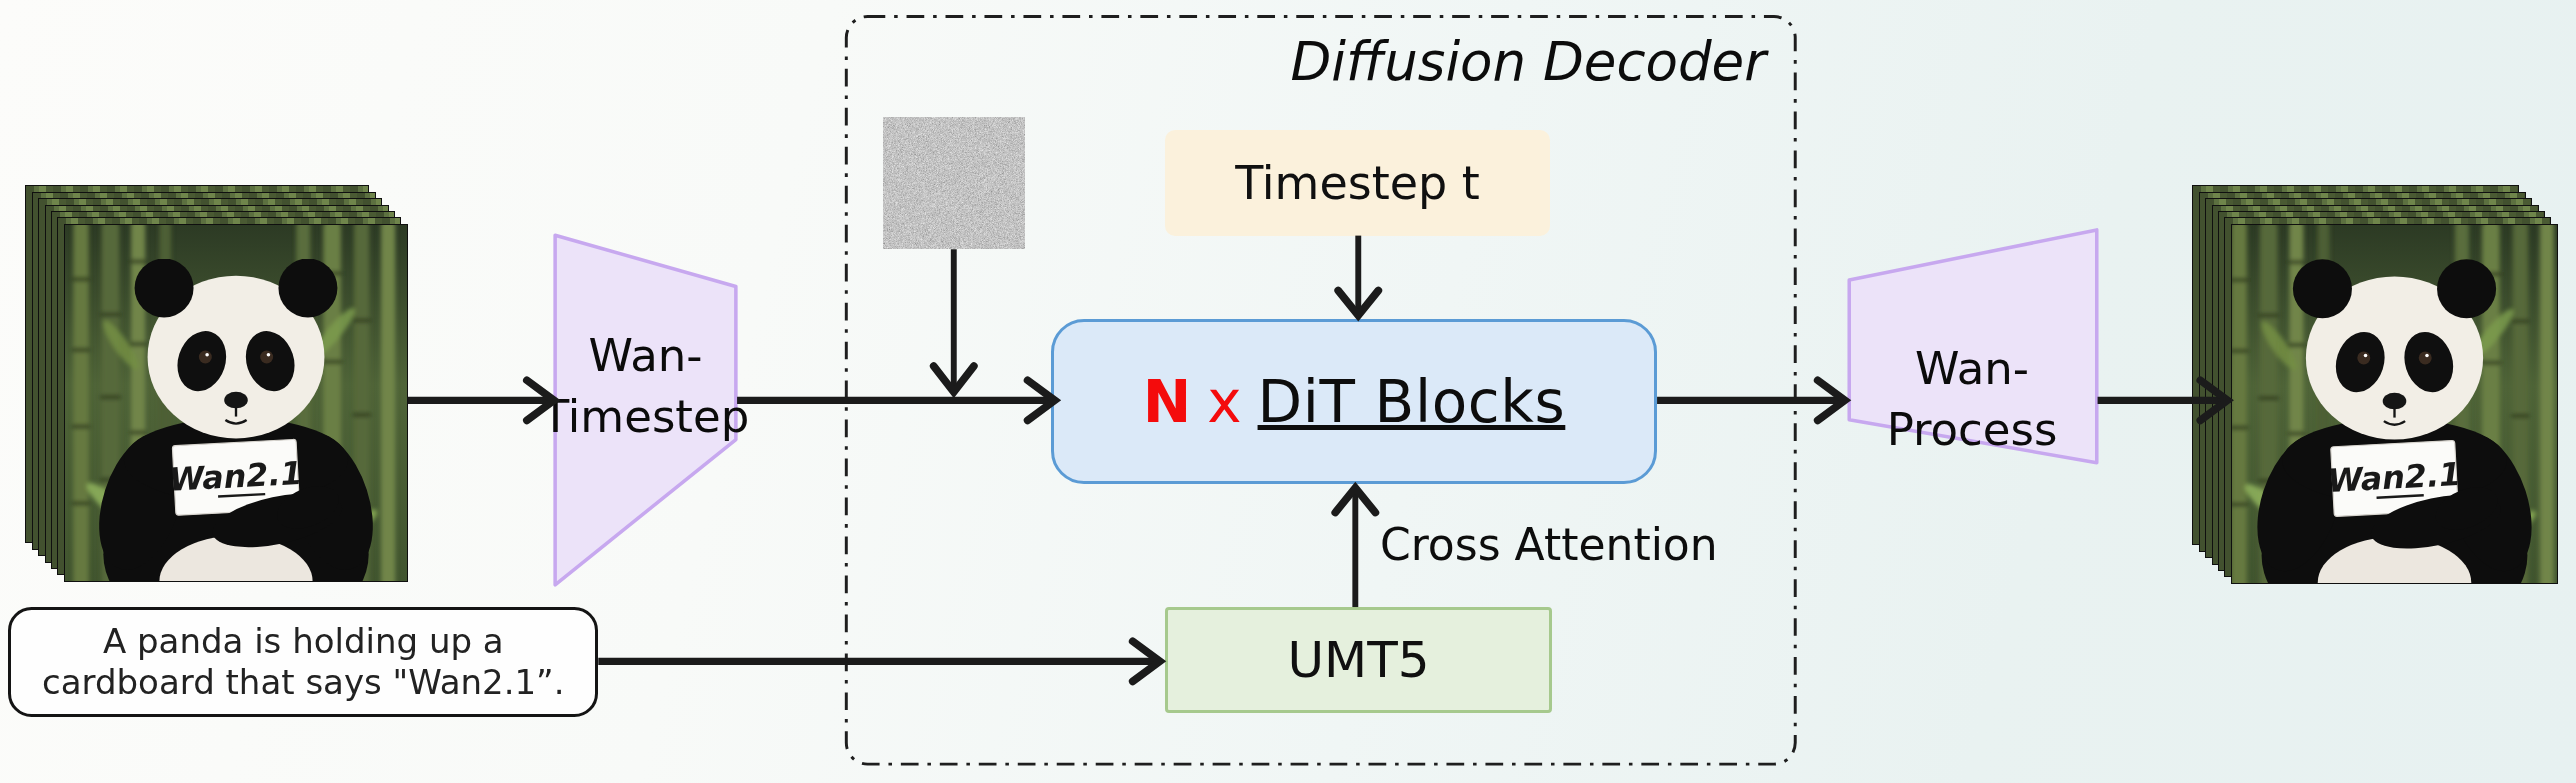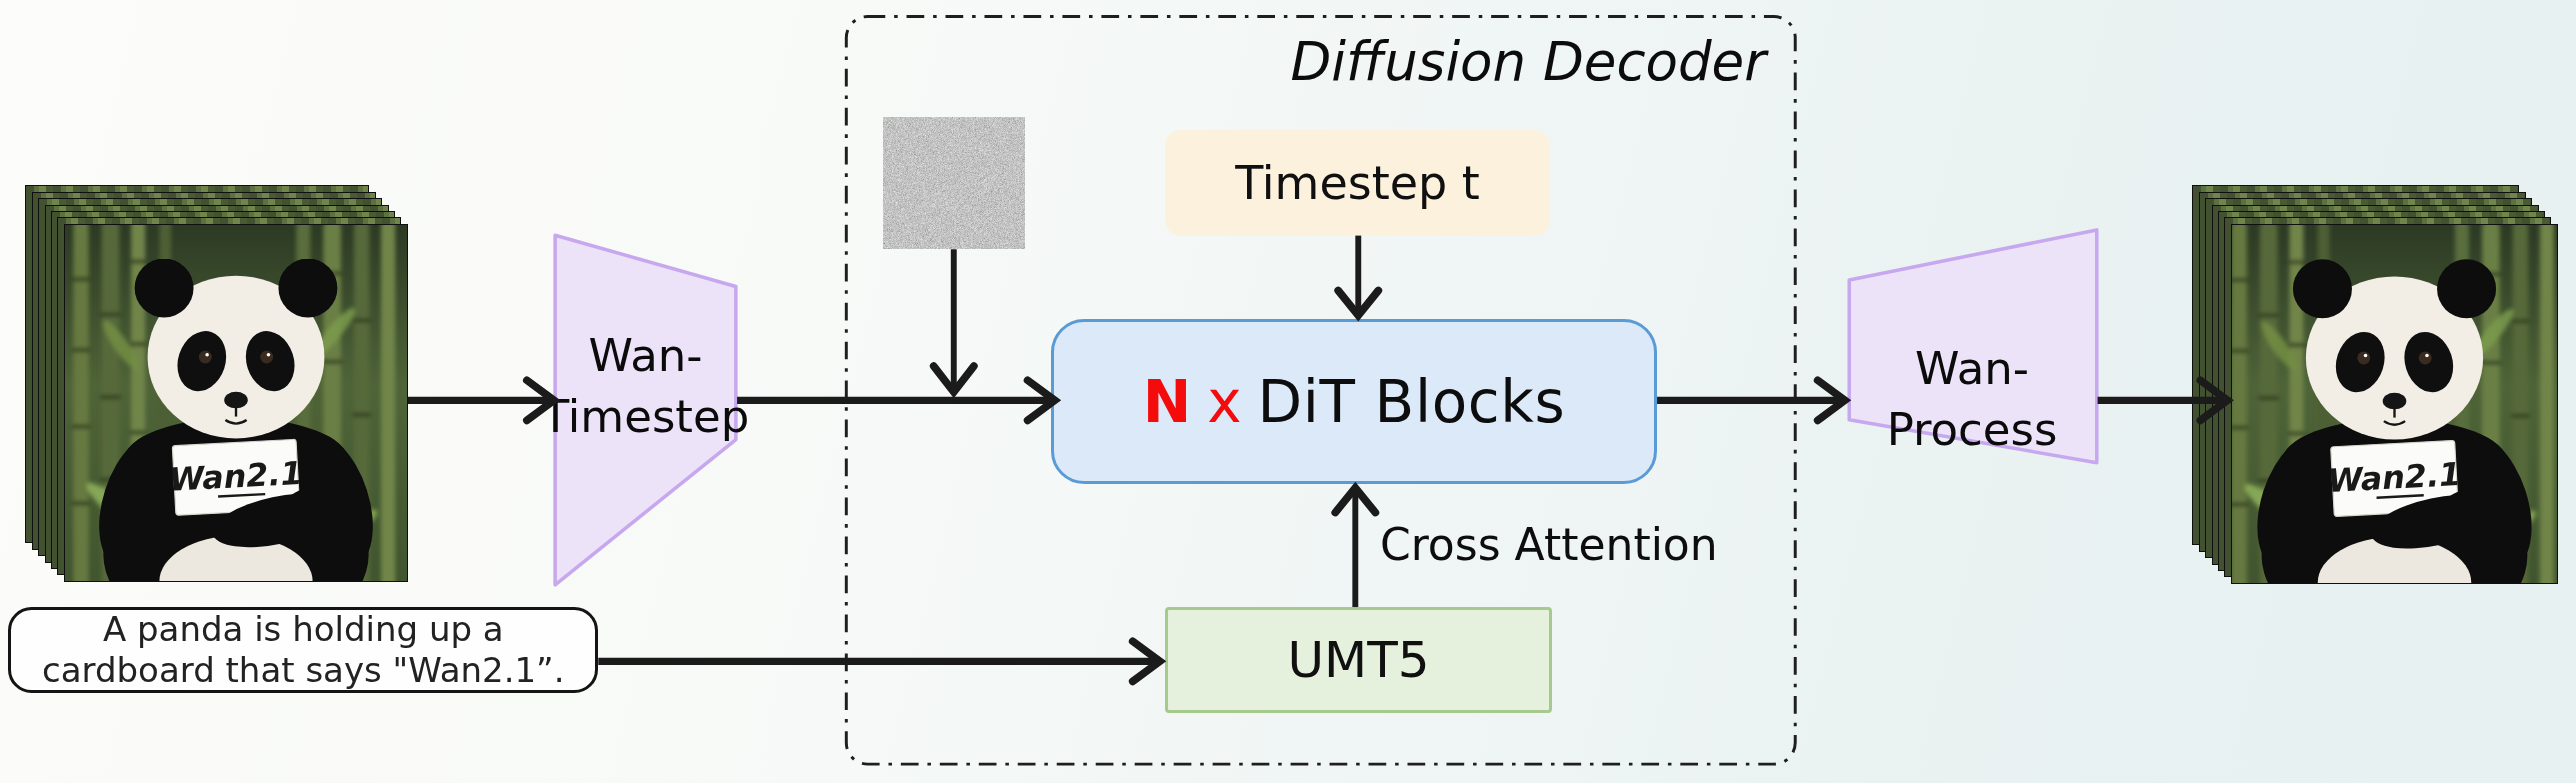--- a/index.html
+++ b/index.html
@@ -9,24 +9,24 @@
     font-family:"DejaVu Sans","Liberation Sans",sans-serif;color:#111;
   }
   svg.overlay{position:absolute;left:0;top:0;width:2576px;height:783px;pointer-events:none;}
   .shaft{stroke:#1b1b1b;stroke-width:12;fill:none;}
   .shaft.thin{stroke-width:10;}
   .head{stroke:#1b1b1b;stroke-width:13;fill:none;stroke-linecap:round;stroke-linejoin:miter;}
   .box{position:absolute;display:flex;align-items:center;justify-content:center;box-sizing:border-box;}
   .dit{left:1051px;top:319px;width:606px;height:165px;background:#dbe9f8;border:3px solid #5b9bd5;border-radius:33px;font-size:58px;letter-spacing:0.6px;}
   .dit .n{color:#f40b0c;font-weight:bold;}
   .dit .x{color:#f40b0c;font-weight:400;padding:0 15.4px;}
-  .dit .lbl{color:#0d0d0d;font-weight:500;}
-  .timestep{left:1165px;top:130px;width:385px;height:106px;background:#fbf1dc;border-radius:16px;font-size:46px;font-weight:500;color:#101010;}
+  .dit .lbl{color:#0d0d0d;font-weight:500;text-decoration:underline;}
+  .timestep{left:1165px;top:130px;width:385px;height:106px;background:#fbf1dc;border-radius:10px;font-size:46px;font-weight:500;color:#101010;}
   .umt5{left:1165px;top:607px;width:387px;height:106px;background:#e5f0dd;border:3px solid #a6c98d;border-radius:4px;font-size:50px;font-weight:500;color:#101010;}
-  .prompt{left:8.3px;top:607px;width:590px;height:86px;background:#fefefe;border:3px solid #141414;border-radius:23.6px;flex-direction:column;font-size:34px;line-height:41px;color:#222;text-align:center;}
+  .prompt{left:8.3px;top:607px;width:590px;height:110px;background:#fefefe;border:3px solid #141414;border-radius:23.6px;flex-direction:column;font-size:34px;line-height:41px;color:#222;text-align:center;}
   .title{position:absolute;left:1175px;top:31px;width:591px;text-align:right;font-size:53px;font-style:italic;color:#0c0c0c;}
   .xattn{position:absolute;left:1380px;top:519px;font-size:44px;color:#0d0d0d;}
   .vae-label{position:absolute;display:flex;flex-direction:column;align-items:center;justify-content:flex-end;text-align:center;font-size:45px;line-height:61px;color:#0b0b0b;}
   .enc-label{left:552px;top:325px;width:187px;}
   .dec-label{left:1847px;top:338px;width:250px;}
   .vae-shape{position:absolute;}
   .noise{position:absolute;left:883px;top:117px;width:142px;height:132px;}
   .stack{position:absolute;}
   .frame{position:absolute;box-sizing:border-box;border:1.8px solid #0f0f0f;
     background:repeating-linear-gradient(90deg,#42512f 0 8.3px,#5c7040 8.3px 13px,#6f854b 13px 20px,#4a5a33 20px 27px);}

